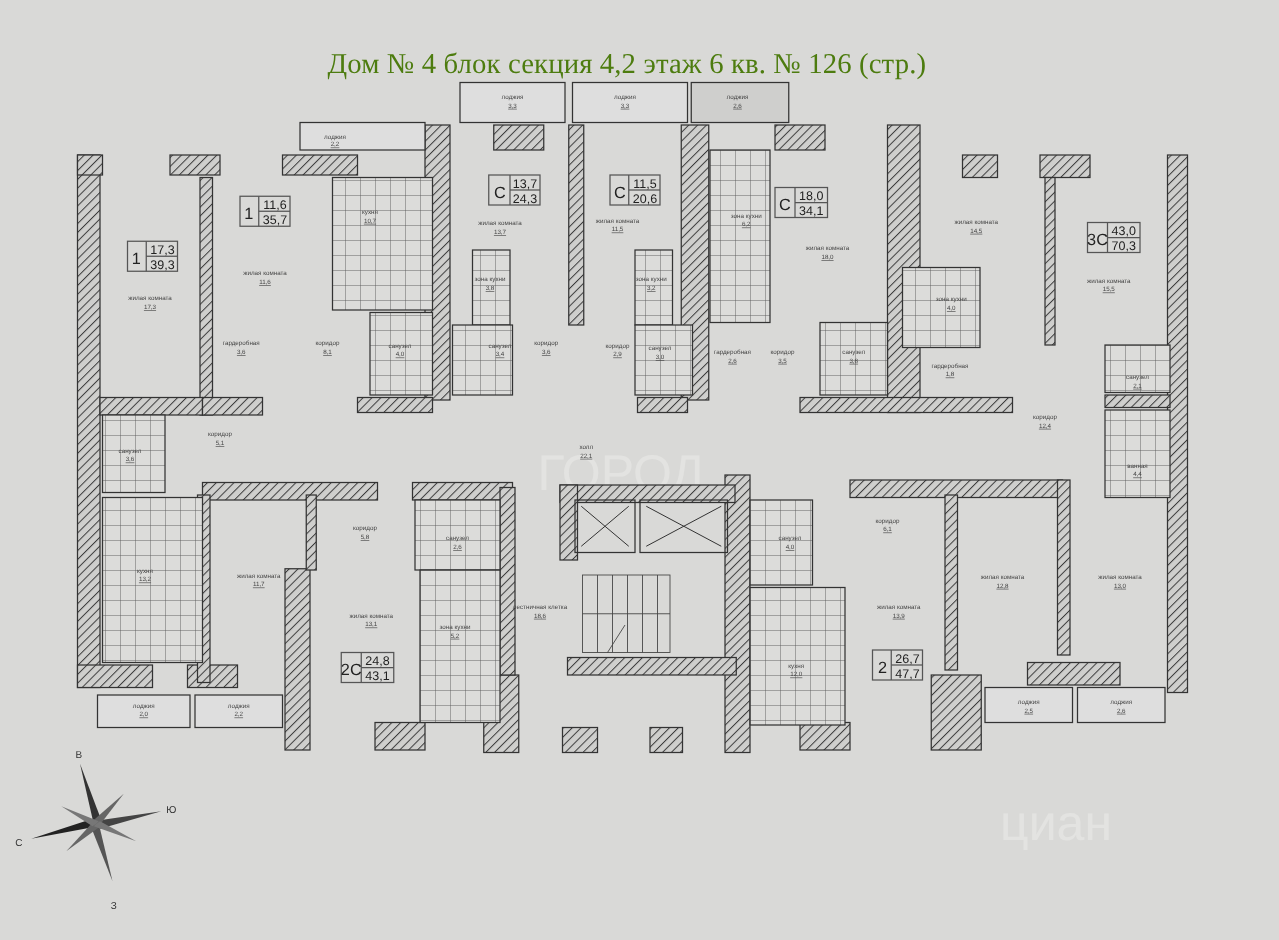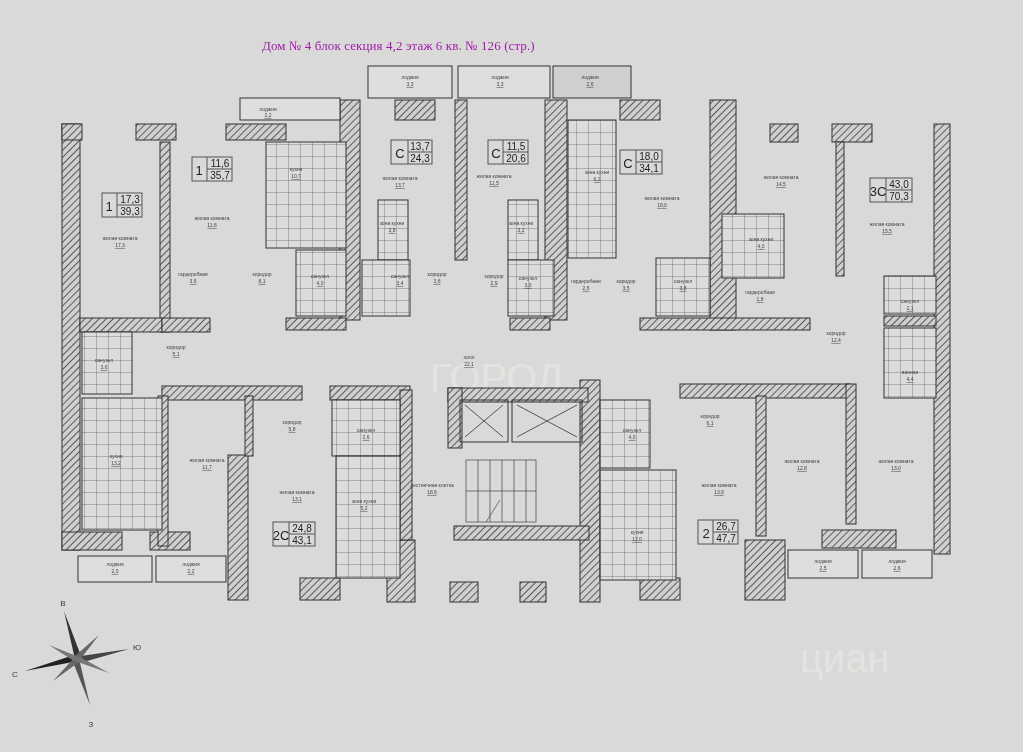--- a/index.html
+++ b/index.html
@@ -1,17 +1,17 @@
 <!DOCTYPE html>
 <html><head>
 <meta charset="utf-8">
 <style>
   html,body{margin:0;padding:0;}
   body{width:1023px;height:752px;background:#d9d9d7;overflow:hidden;position:relative;font-family:"Liberation Serif",serif;}
-  .title{position:absolute;left:262px;top:38px;font-size:13px;color:#a21caf;font-family:"Liberation Serif",serif;letter-spacing:0.1px;}
+  .title{position:absolute;left:262px;top:38px;font-size:23px;color:#4d7c0f;font-family:"Liberation Serif",serif;letter-spacing:0.1px;}
   svg{position:absolute;left:0;top:0;}
   .lbl{font-family:"Liberation Sans",sans-serif;font-size:5px;fill:#444;text-anchor:middle;}
   .lblv{font-family:"Liberation Sans",sans-serif;font-size:5px;fill:#444;text-anchor:middle;text-decoration:underline;}
   .tagtype{font-family:"Liberation Sans",sans-serif;font-size:13px;fill:#222;text-anchor:middle;}
   .tagnum{font-family:"Liberation Sans",sans-serif;font-size:10px;fill:#222;text-anchor:middle;}
   .compass-lbl{font-family:"Liberation Sans",sans-serif;font-size:8px;fill:#333;text-anchor:middle;}
   .watermark{font-family:"Liberation Sans",sans-serif;font-size:40px;fill:#e8e8e6;opacity:0.7;}
 </style>
 </head>
 <body>

